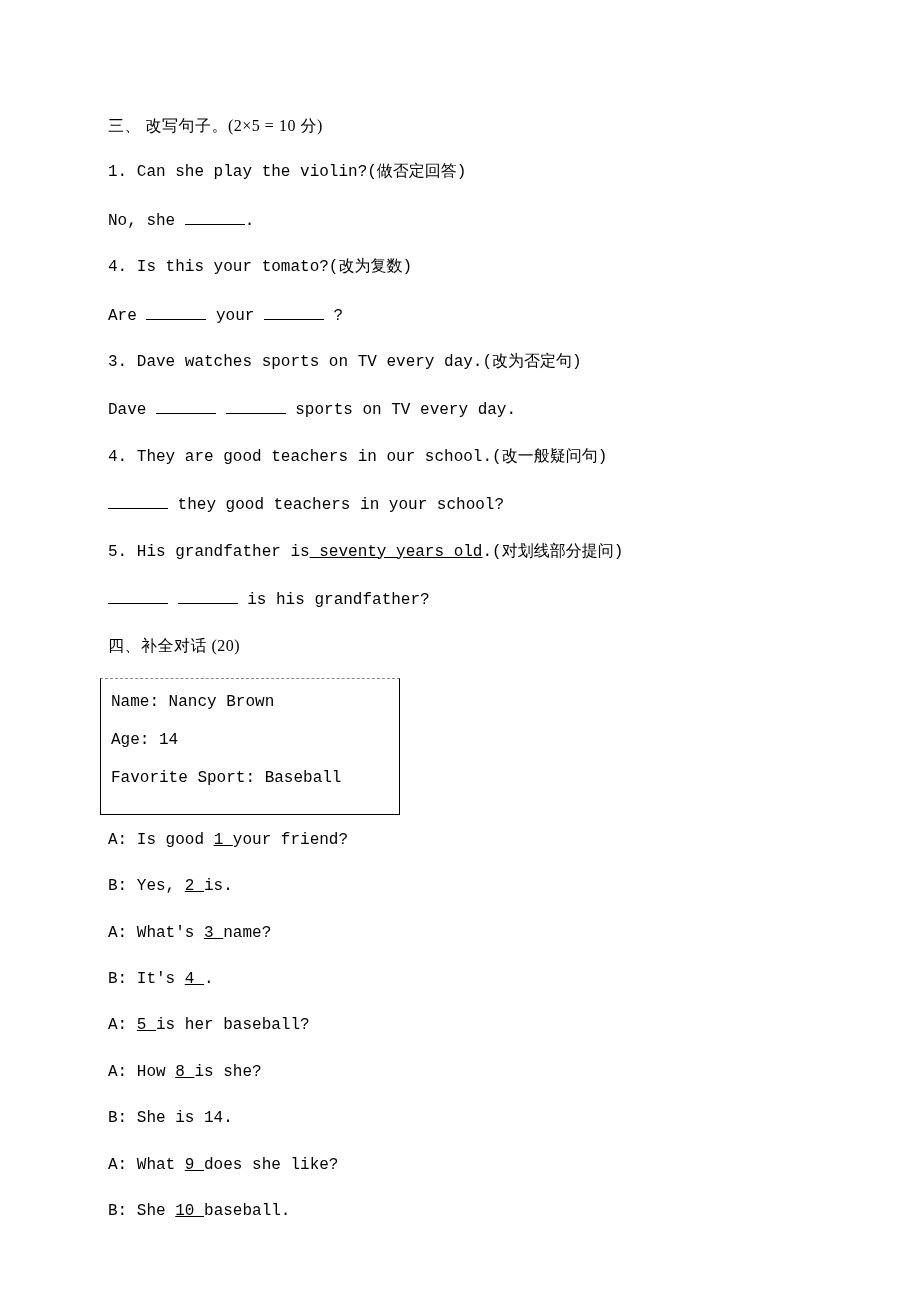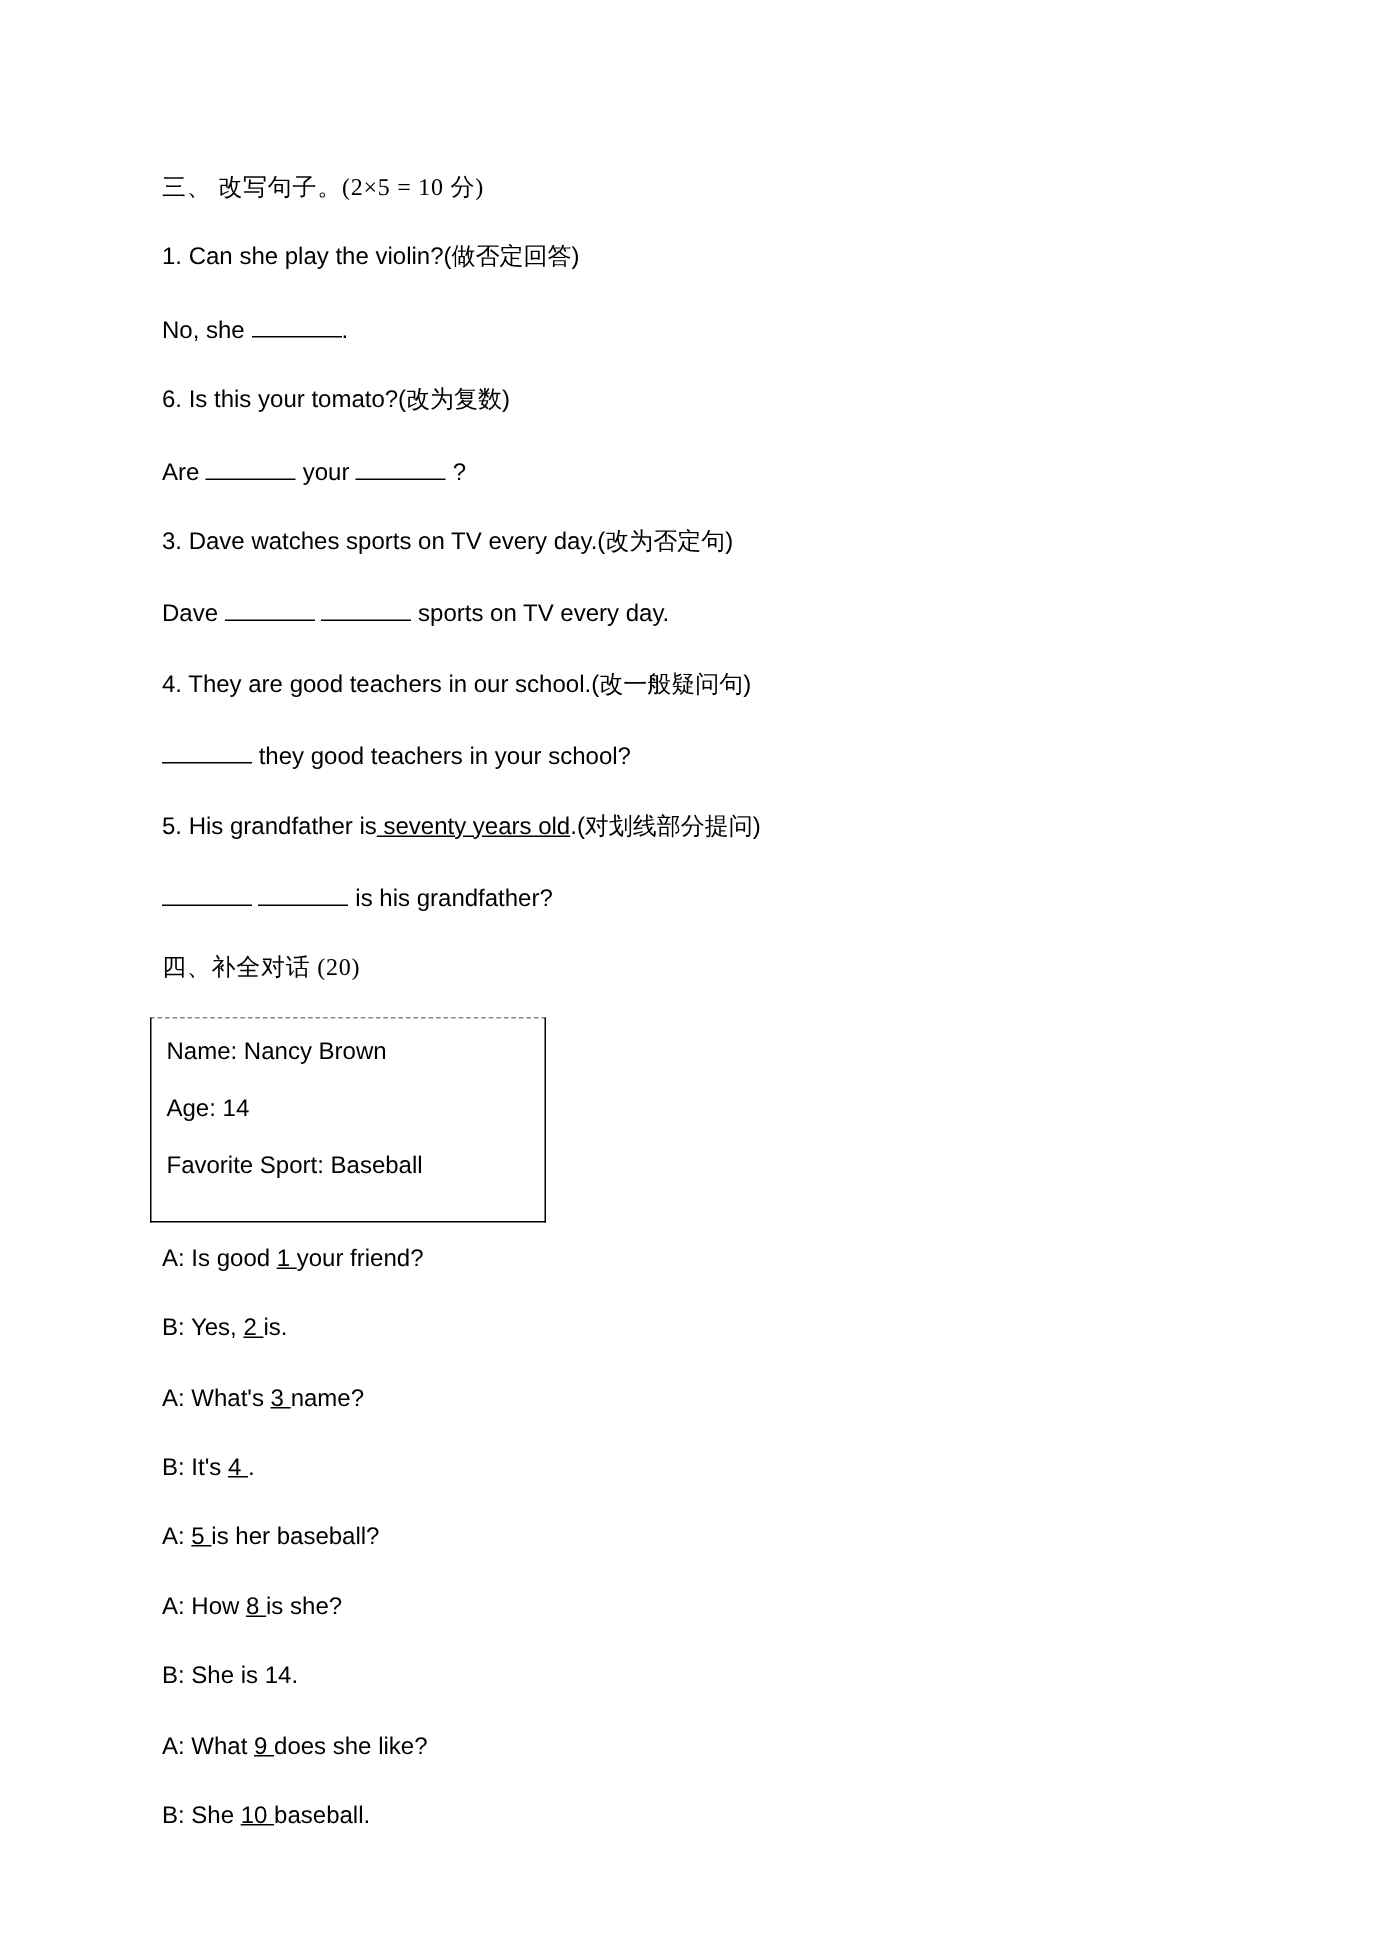--- a/index.html
+++ b/index.html
@@ -15,37 +15,37 @@
     width: 920px;
     min-height: 1302px;
     padding: 115px 120px 60px 108px;
     box-sizing: border-box;
   }
   .line {
     margin-bottom: 24px;
     letter-spacing: 0.5px;
   }
   .mono {
-    font-family: Liberation Sans, sans-serif;
+    font-family: Liberation Mono, monospace;
     letter-spacing: 0px;
   }
   .blank {
     display: inline-block;
     border-bottom: 1px solid #000;
     width: 60px;
     height: 1em;
     vertical-align: baseline;
   }
   .underline-text {
     text-decoration: underline;
   }
   .card {
     border: 1px solid #000;
     border-top: 1px dashed #888;
-    width: 264px;
+    width: 300px;
     padding: 12px 10px 10px 10px;
     box-sizing: border-box;
     margin-top: -4px;
     margin-bottom: 14px;
     margin-left: -8px;
   }
   .card .crow {
     margin-bottom: 16px;
   }
   .card .crow:last-child { margin-bottom: 14px; }
@@ -56,21 +56,21 @@
 
 <div class="page">
 
   <div class="line">三、 改写句子。(2×5 = 10 分)</div>
 
   <div class="line mono">1. Can she play the violin?(做否定回答)</div>
   <div class="line mono">
     <span>No, she </span><span class="blank"></span><span>.</span>
   </div>
 
-  <div class="line mono">6. Is this your tomato?(改为复数)</div>
+  <div class="line mono">4. Is this your tomato?(改为复数)</div>
   <div class="line mono">
     <span>Are </span><span class="blank"></span><span> your </span><span class="blank"></span><span> ?</span>
   </div>
 
   <div class="line mono">3. Dave watches sports on TV every day.(改为否定句)</div>
   <div class="line mono">
     <span>Dave </span><span class="blank"></span><span> </span><span class="blank"></span><span> sports on TV every day.</span>
   </div>
 
   <div class="line mono">4. They are good teachers in our school.(改一般疑问句)</div>

